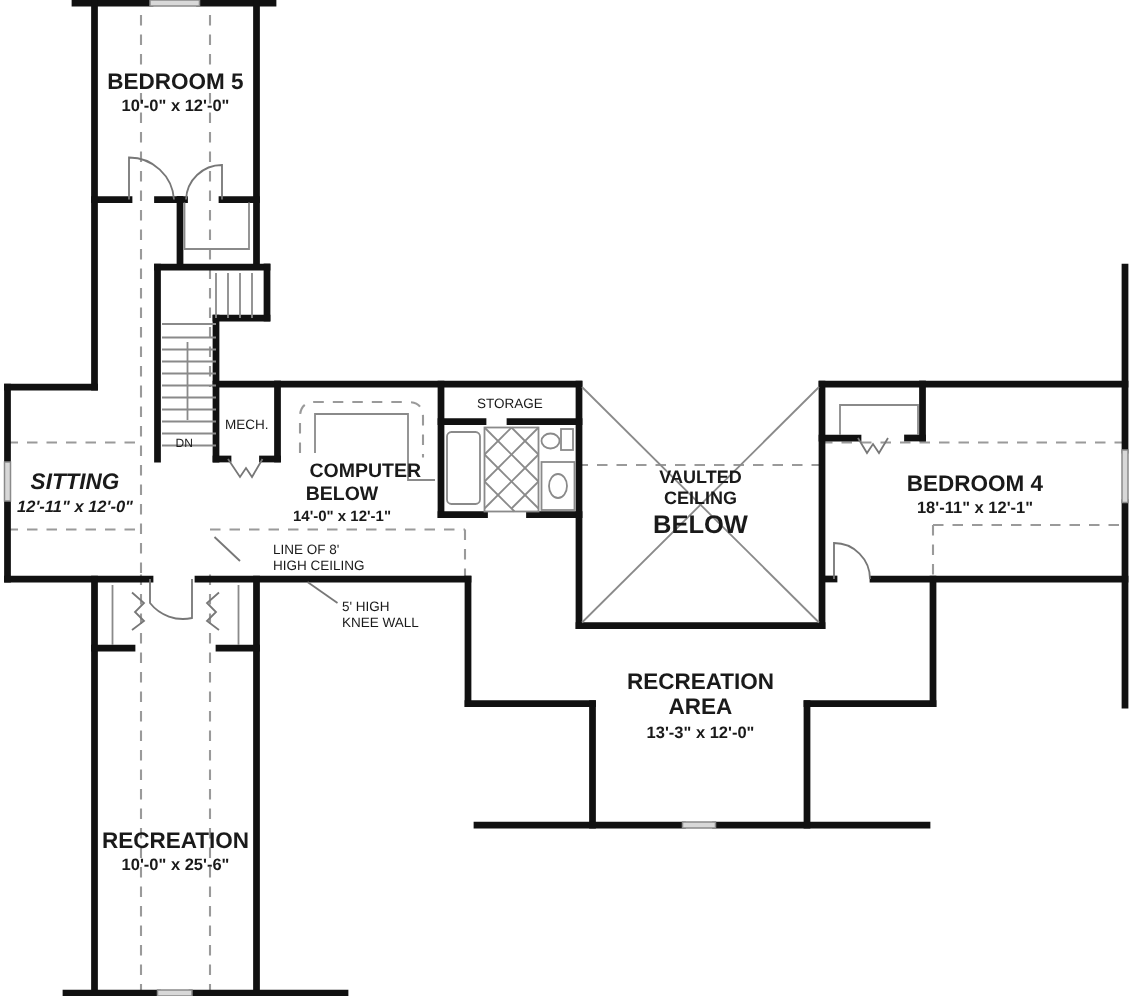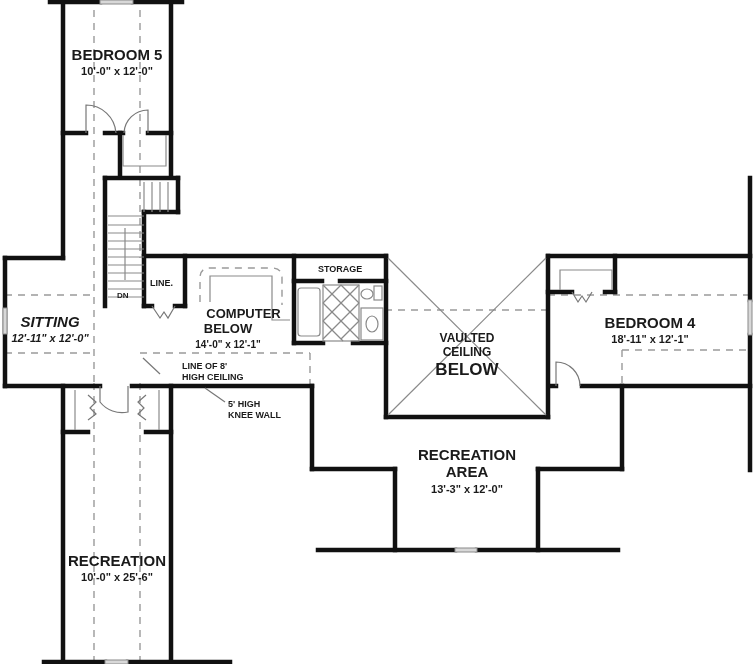--- a/index.html
+++ b/index.html
@@ -6,21 +6,21 @@
   body { width: 754px; height: 664px; overflow: hidden; position: relative; font-family: "Liberation Sans", sans-serif; }
   svg { position: absolute; left: 0; top: 0; }
   .wall { stroke: #111111; stroke-width: 4.5; fill: none; stroke-linecap: square; }
   .thin { stroke: #8a8a8a; stroke-width: 1.2; fill: none; }
   .dash { stroke: #9a9a9a; stroke-width: 1.4; fill: none; stroke-dasharray: 7 6; }
   .door { stroke: #777777; stroke-width: 1.2; fill: none; }
   .win { fill: #d8d8d8; stroke: #8a8a8a; stroke-width: 1; }
   .lbl { position: absolute; text-align: center; color: #1a1a1a; font-weight: bold; white-space: nowrap; transform: translateX(-50%); line-height: 1.15; }
   .lbl .name { font-size: 15px; display: block; }
   .lbl .dim { font-size: 11px; display: block; margin-top: 2px; }
-  .small { position: absolute; font-weight: bold; color: #1a1a1a; font-size: 9px; white-space: nowrap; line-height: 1.25; }
+  .small { position: absolute; font-weight: normal; color: #1a1a1a; font-size: 9px; white-space: nowrap; line-height: 1.25; }
 </style>
 </head>
 <body>
 
 <svg width="754" height="664" viewBox="0 0 754 664">
 
   <g>
     <line class="dash" x1="94" y1="10" x2="94" y2="258"></line>
     <line class="dash" x1="140" y1="10" x2="140" y2="258"></line>
     <line class="dash" x1="94" y1="383" x2="94" y2="660"></line>
@@ -188,25 +188,25 @@
 </div>
 
 <div class="lbl" style="left:228px; top:307px;">
   <span class="name" style="font-size:13px;margin-left:31px;">COMPUTER</span>
   <span class="name" style="font-size:13px;">BELOW</span>
   <span class="dim" style="font-size:10px;">14'-0" x 12'-1"</span>
 </div>
 
 <div class="small" style="left:318px; top:264px; font-size:9px;">STORAGE</div>
 
-<div class="small" style="left:150px; top:278px; font-size:9px;">LINE.</div>
+<div class="small" style="left:150px; top:278px; font-size:9px;">MECH.</div>
 
 <div class="small" style="left:117px; top:291px; font-size:8px;">DN</div>
 
-<div class="lbl" style="left:467px; top:312px;margin-top:20px;">
+<div class="lbl" style="left:467px; top:312px;">
   <span class="name" style="font-size:12px;">VAULTED</span>
   <span class="name" style="font-size:12px;">CEILING</span>
   <span class="name" style="font-size:17px;">BELOW</span>
 </div>
 
 <div class="lbl" style="left:650px; top:314px;">
   <span class="name">BEDROOM 4</span>
   <span class="dim">18'-11" x 12'-1"</span>
 </div>
 

